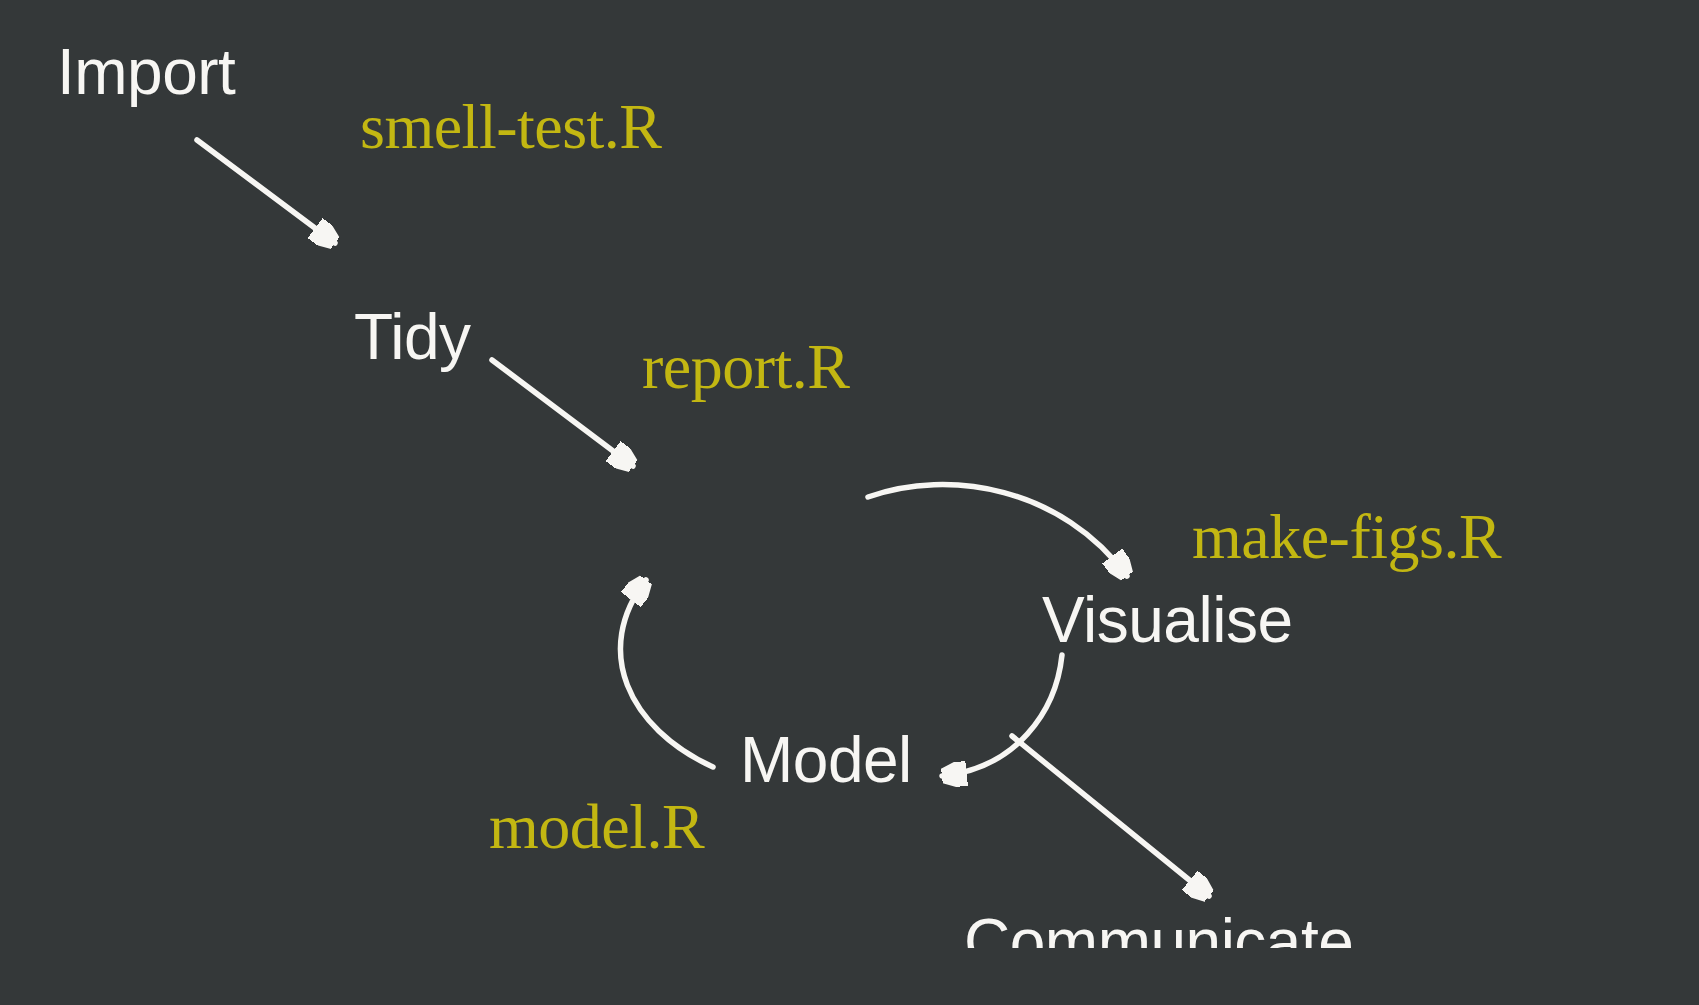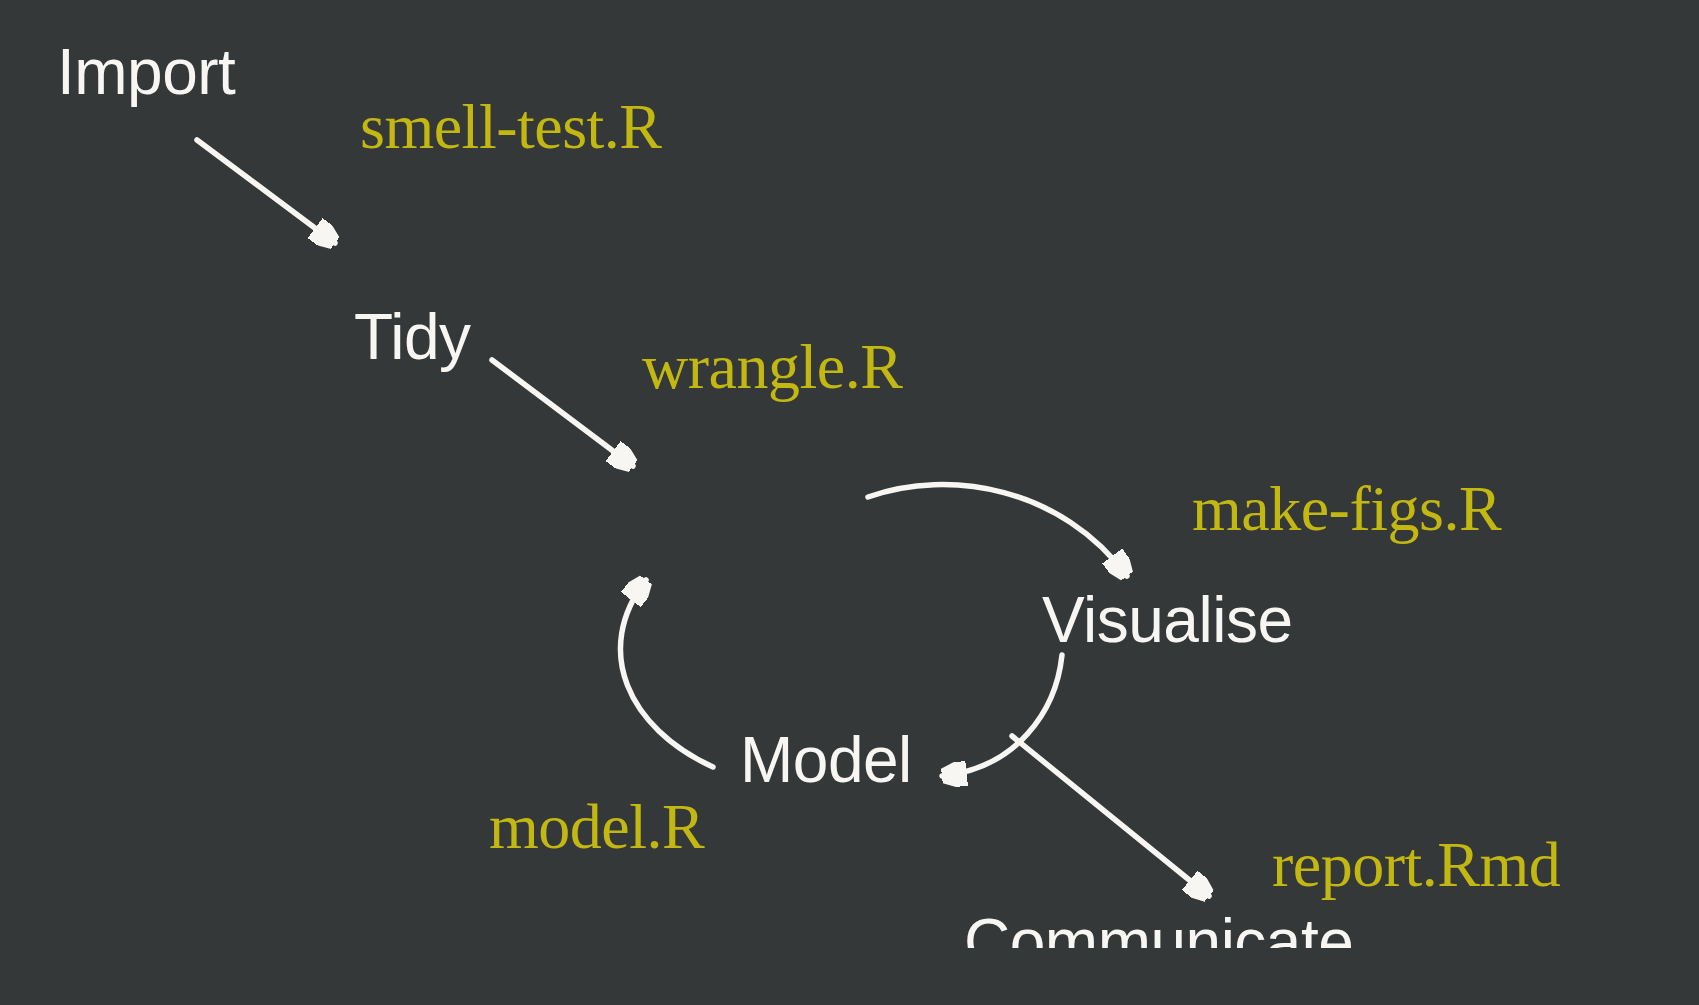--- a/index.html
+++ b/index.html
@@ -29,21 +29,21 @@
   .script{color:var(--script);font-size:64px;font-family:Liberation Serif, serif;}
   
   #n-import      {left:57px;  top:40px;}
   #n-tidy        {left:354px; top:261px;margin-top:44px;}
   #n-transform   {left:581px; top:493px;}
   #n-visualise   {left:1042px;top:588px;}
   #n-model       {left:740px; top:728px;}
   #n-communicate {left:964px; top:910px;}
   #s-smelltest   {left:360px; top:95px;}
   #s-wrangle     {left:642px; top:335px;}
-  #s-makefigs    {left:1192px;top:477px;}
+  #s-makefigs    {left:1192px;top:505px;}
   #s-model       {left:489px; top:795px;text-align:center;}
   #s-report      {left:1272px;top:833px;}
 </style>
 </head>
 <body>
 
 <div class="canvas">
 
   <svg class="arrows" viewBox="0 0 1699 1005" xmlns="http://www.w3.org/2000/svg">
     <defs>
@@ -55,21 +55,20 @@
     <path marker-end="url(#ah)" d="M492,360 L633,466"></path>
     <path marker-end="url(#ah)" d="M868,497 C950,468 1062,488 1127,576"></path>
     <path marker-end="url(#ah)" d="M1062,655 C1056,712 1016,768 942,776"></path>
     <path marker-end="url(#ah)" d="M713,767 C628,728 592,650 646,580"></path>
     <path marker-end="url(#ah)" d="M1012,736 L1209,896"></path>
   </svg>
 
   <span class="label stage" id="n-import">Import</span>
   <span class="label script" id="s-smelltest">smell-test.R</span>
   <span class="label stage" id="n-tidy">Tidy</span>
-  <span class="label script" id="s-wrangle">wrangle.R</span>
+  <span class="label script" id="s-wrangle">report.R</span>
   <span class="label script" id="s-makefigs">make-figs.R</span>
   <span class="label stage" id="n-model">Model</span>
   <span class="label stage" id="n-visualise">Visualise</span>
   <span class="label script" id="s-model">model.R</span>
-  <span class="label script" id="s-report">report.Rmd</span>
   <span class="label stage" id="n-communicate">Communicate</span>
 
 </div>
 
 </body></html>

